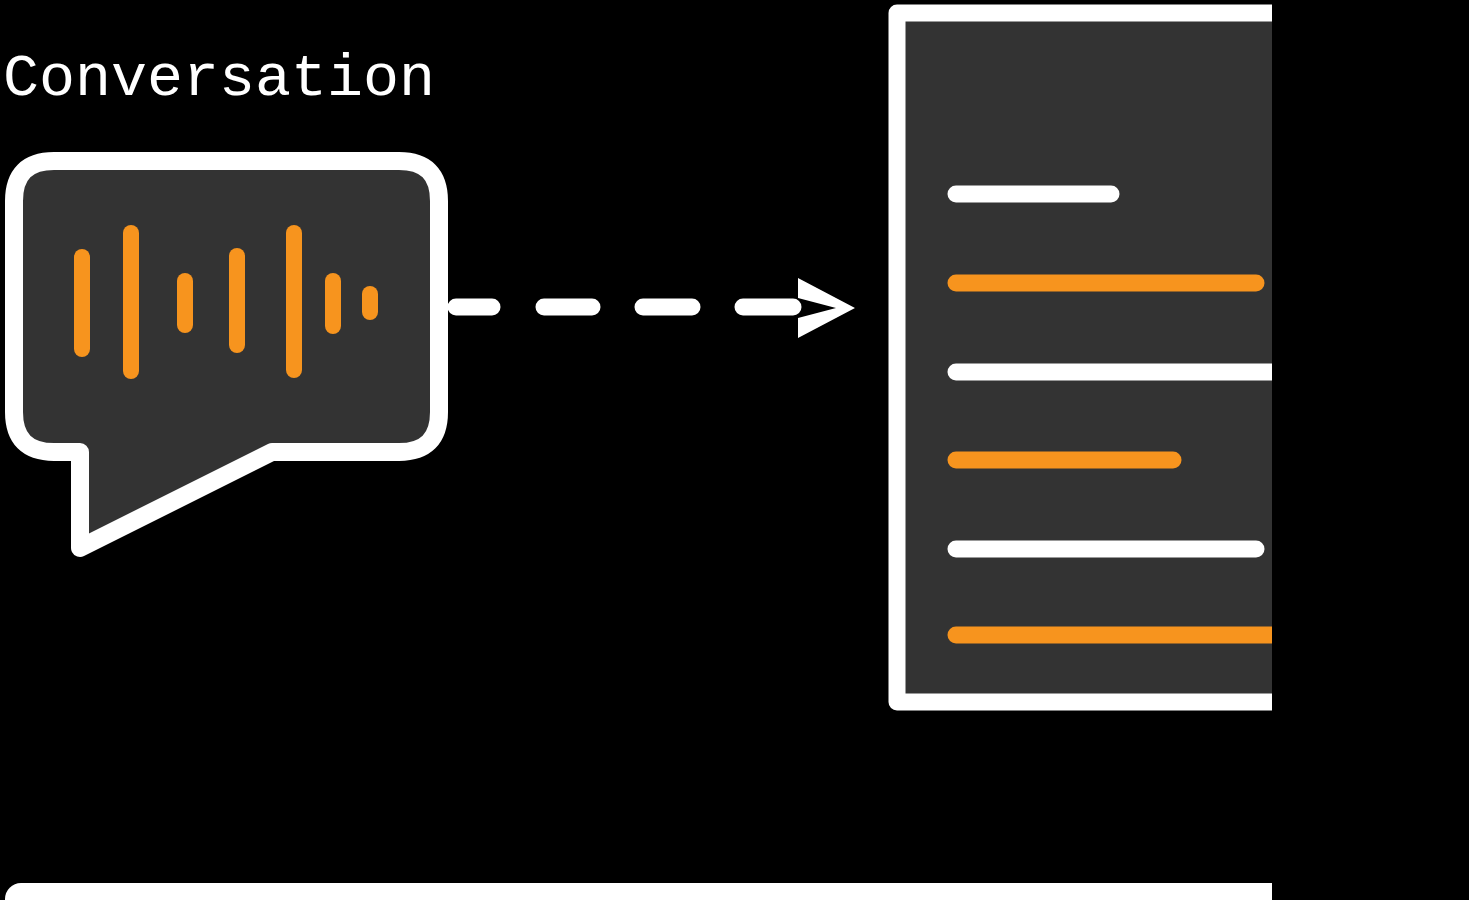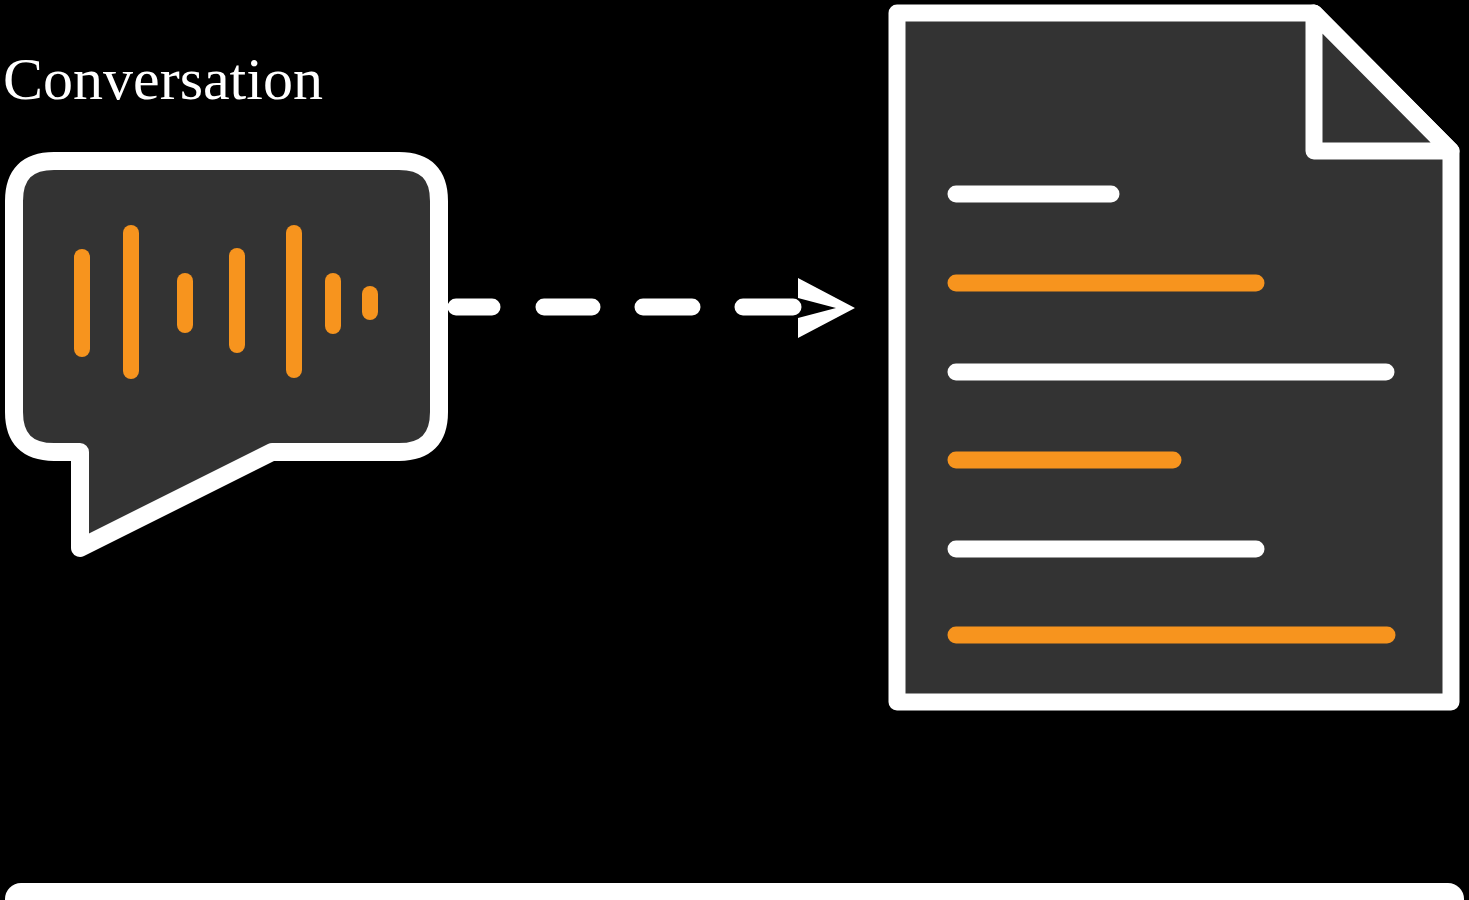--- a/index.html
+++ b/index.html
@@ -1,22 +1,22 @@
 <!DOCTYPE html>
 <html style="--bg: #000000; --dark: #333333; --accent: #F7941E; --white: #FFFFFF;"><head>
 <meta charset="utf-8">
 <style>
   html, body { margin: 0; padding: 0; background: #000; }
   .canvas {
     position: relative;
-    width: 1469px;
+    width: 1272px;
     height: 900px;
     background: var(--bg, #000000);
     overflow: hidden;
-    font-family: Liberation Serif, serif;
+    font-family: Liberation Mono, monospace;
   }
   .canvas > svg { position: absolute; left: 0; top: 0; display: block; }
   .label {
     position: absolute;
     color: var(--white, #ffffff);
     line-height: 1;
     white-space: pre;
     letter-spacing: 0;
   }
   .label-conversation { left: 3px;  top: 49px; font-size: 60px; }

